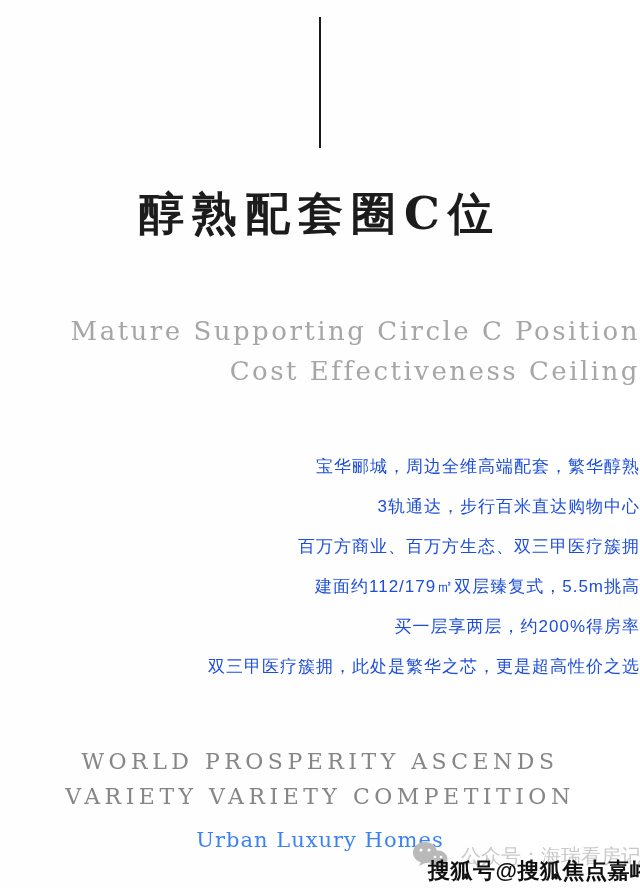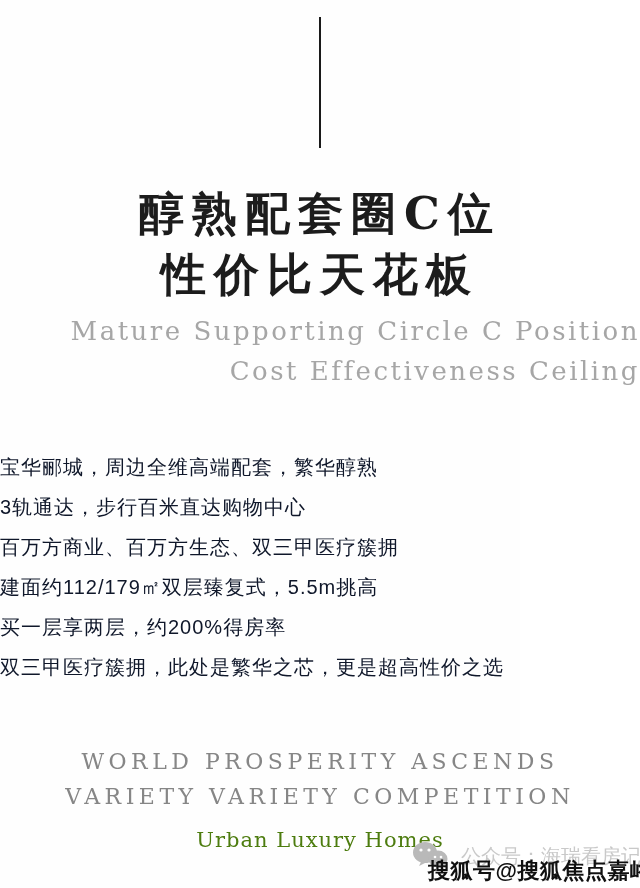--- a/index.html
+++ b/index.html
@@ -52,27 +52,27 @@
     line-height: 40px;
     letter-spacing: 2.5px;
     color: #a6a6a6;
     white-space: nowrap;
   }
   .body-copy {
     position: absolute;
     top: 447px;
     left: 0;
     width: 640px;
-    text-align: left;
+    text-align: right;
     font-family: "Liberation Sans", sans-serif;
     font-weight: 300;
-    font-size: 20px;
+    font-size: 17px;
     line-height: 40px;
     letter-spacing: 1px;
-    color: #0f172a;
+    color: #1d4ed8;
     white-space: nowrap;
   }
   .footer-slogan {
     position: absolute;
     top: 744px;
     left: 0;
     width: 640px;
     text-align: center;
     font-family: "DejaVu Serif", "Liberation Serif", serif;
     font-weight: 400;
@@ -85,21 +85,21 @@
   .tagline {
     position: absolute;
     top: 828px;
     left: 0;
     width: 640px;
     text-align: center;
     font-family: "DejaVu Serif", "Liberation Serif", serif;
     font-weight: 400;
     font-size: 21px;
     letter-spacing: 1px;
-    color: #4d7c0f;
+    color: #3b82f6;
     white-space: nowrap;
   }
   .wm-gray {
     position: absolute;
     left: 412px;
     top: 840px;
     display: flex;
     align-items: center;
     gap: 13px;
     color: #c9c9c9;
@@ -123,21 +123,20 @@
 </style>
 </head>
 <body>
 
 <div class="poster">
 
   <div class="vline"></div>
 
   <h1 class="title-cn">
     <span class="tline">醇熟配套圈C位</span>
-    <span class="tline">性价比天花板</span>
   </h1>
 
   <div class="subtitle-en">
     <div>Mature Supporting Circle C Position</div>
     <div>Cost Effectiveness Ceiling</div>
   </div>
 
   <div class="body-copy">
     <p>宝华郦城，周边全维高端配套，繁华醇熟</p>
     <p>3轨通达，步行百米直达购物中心</p>

